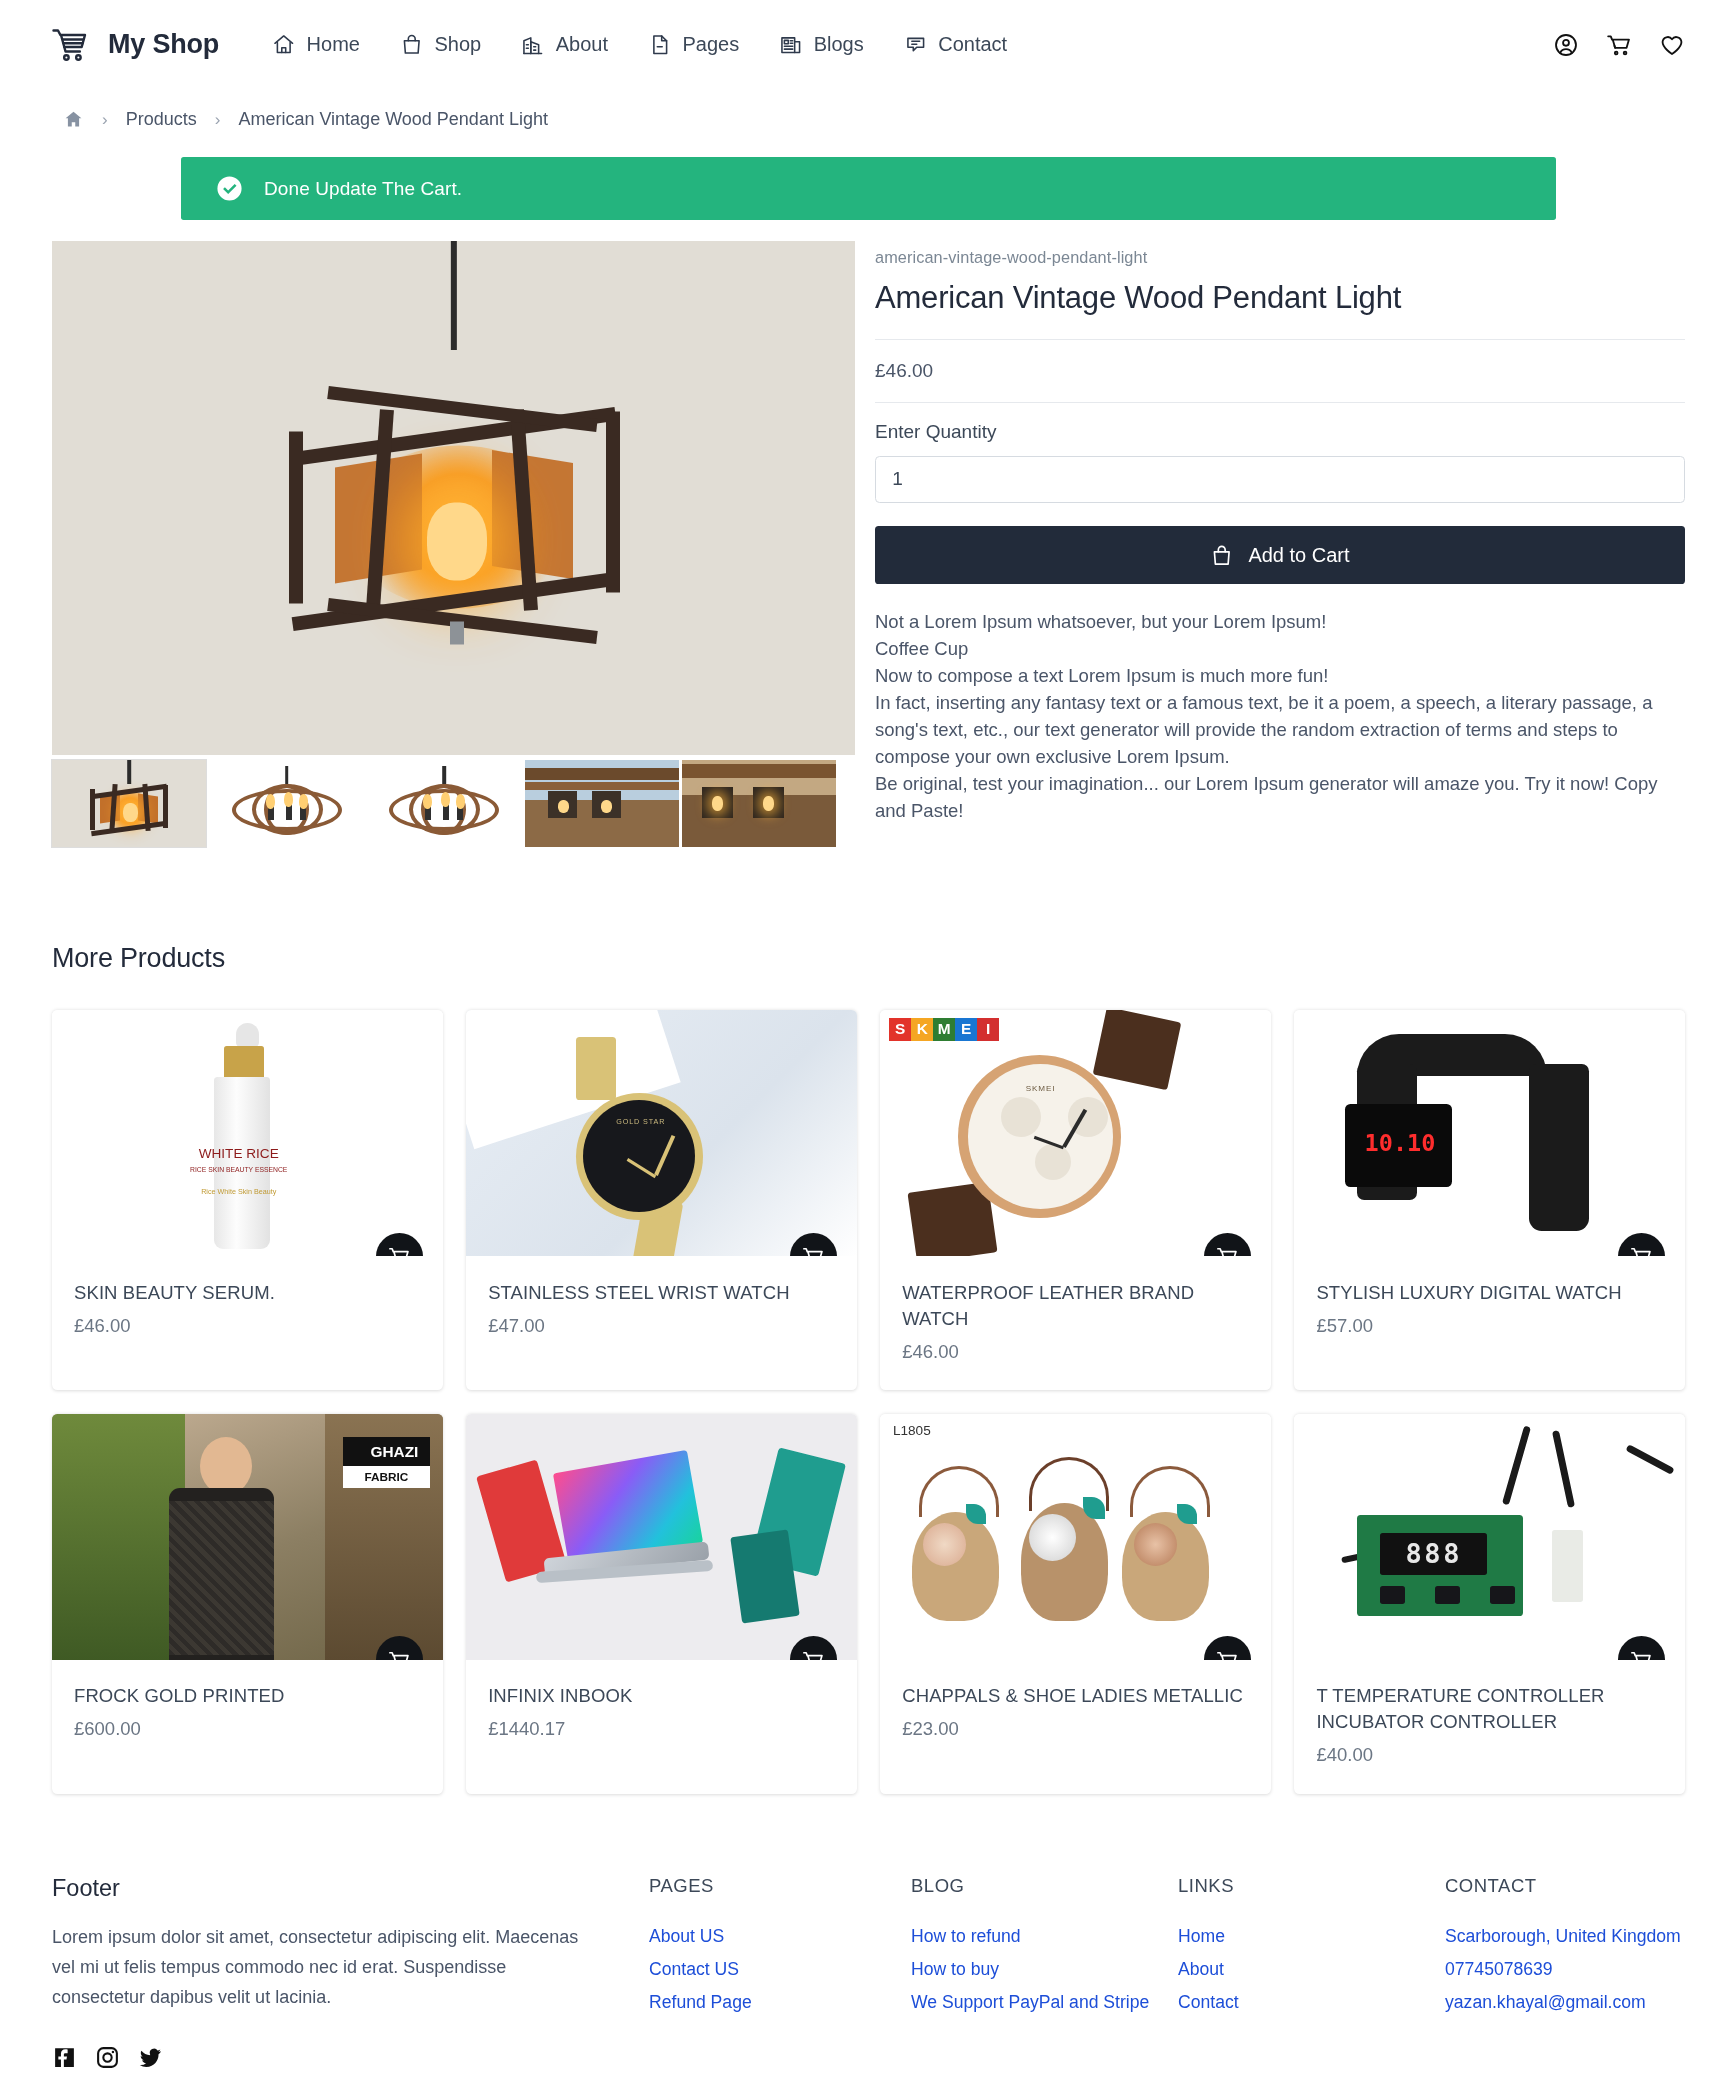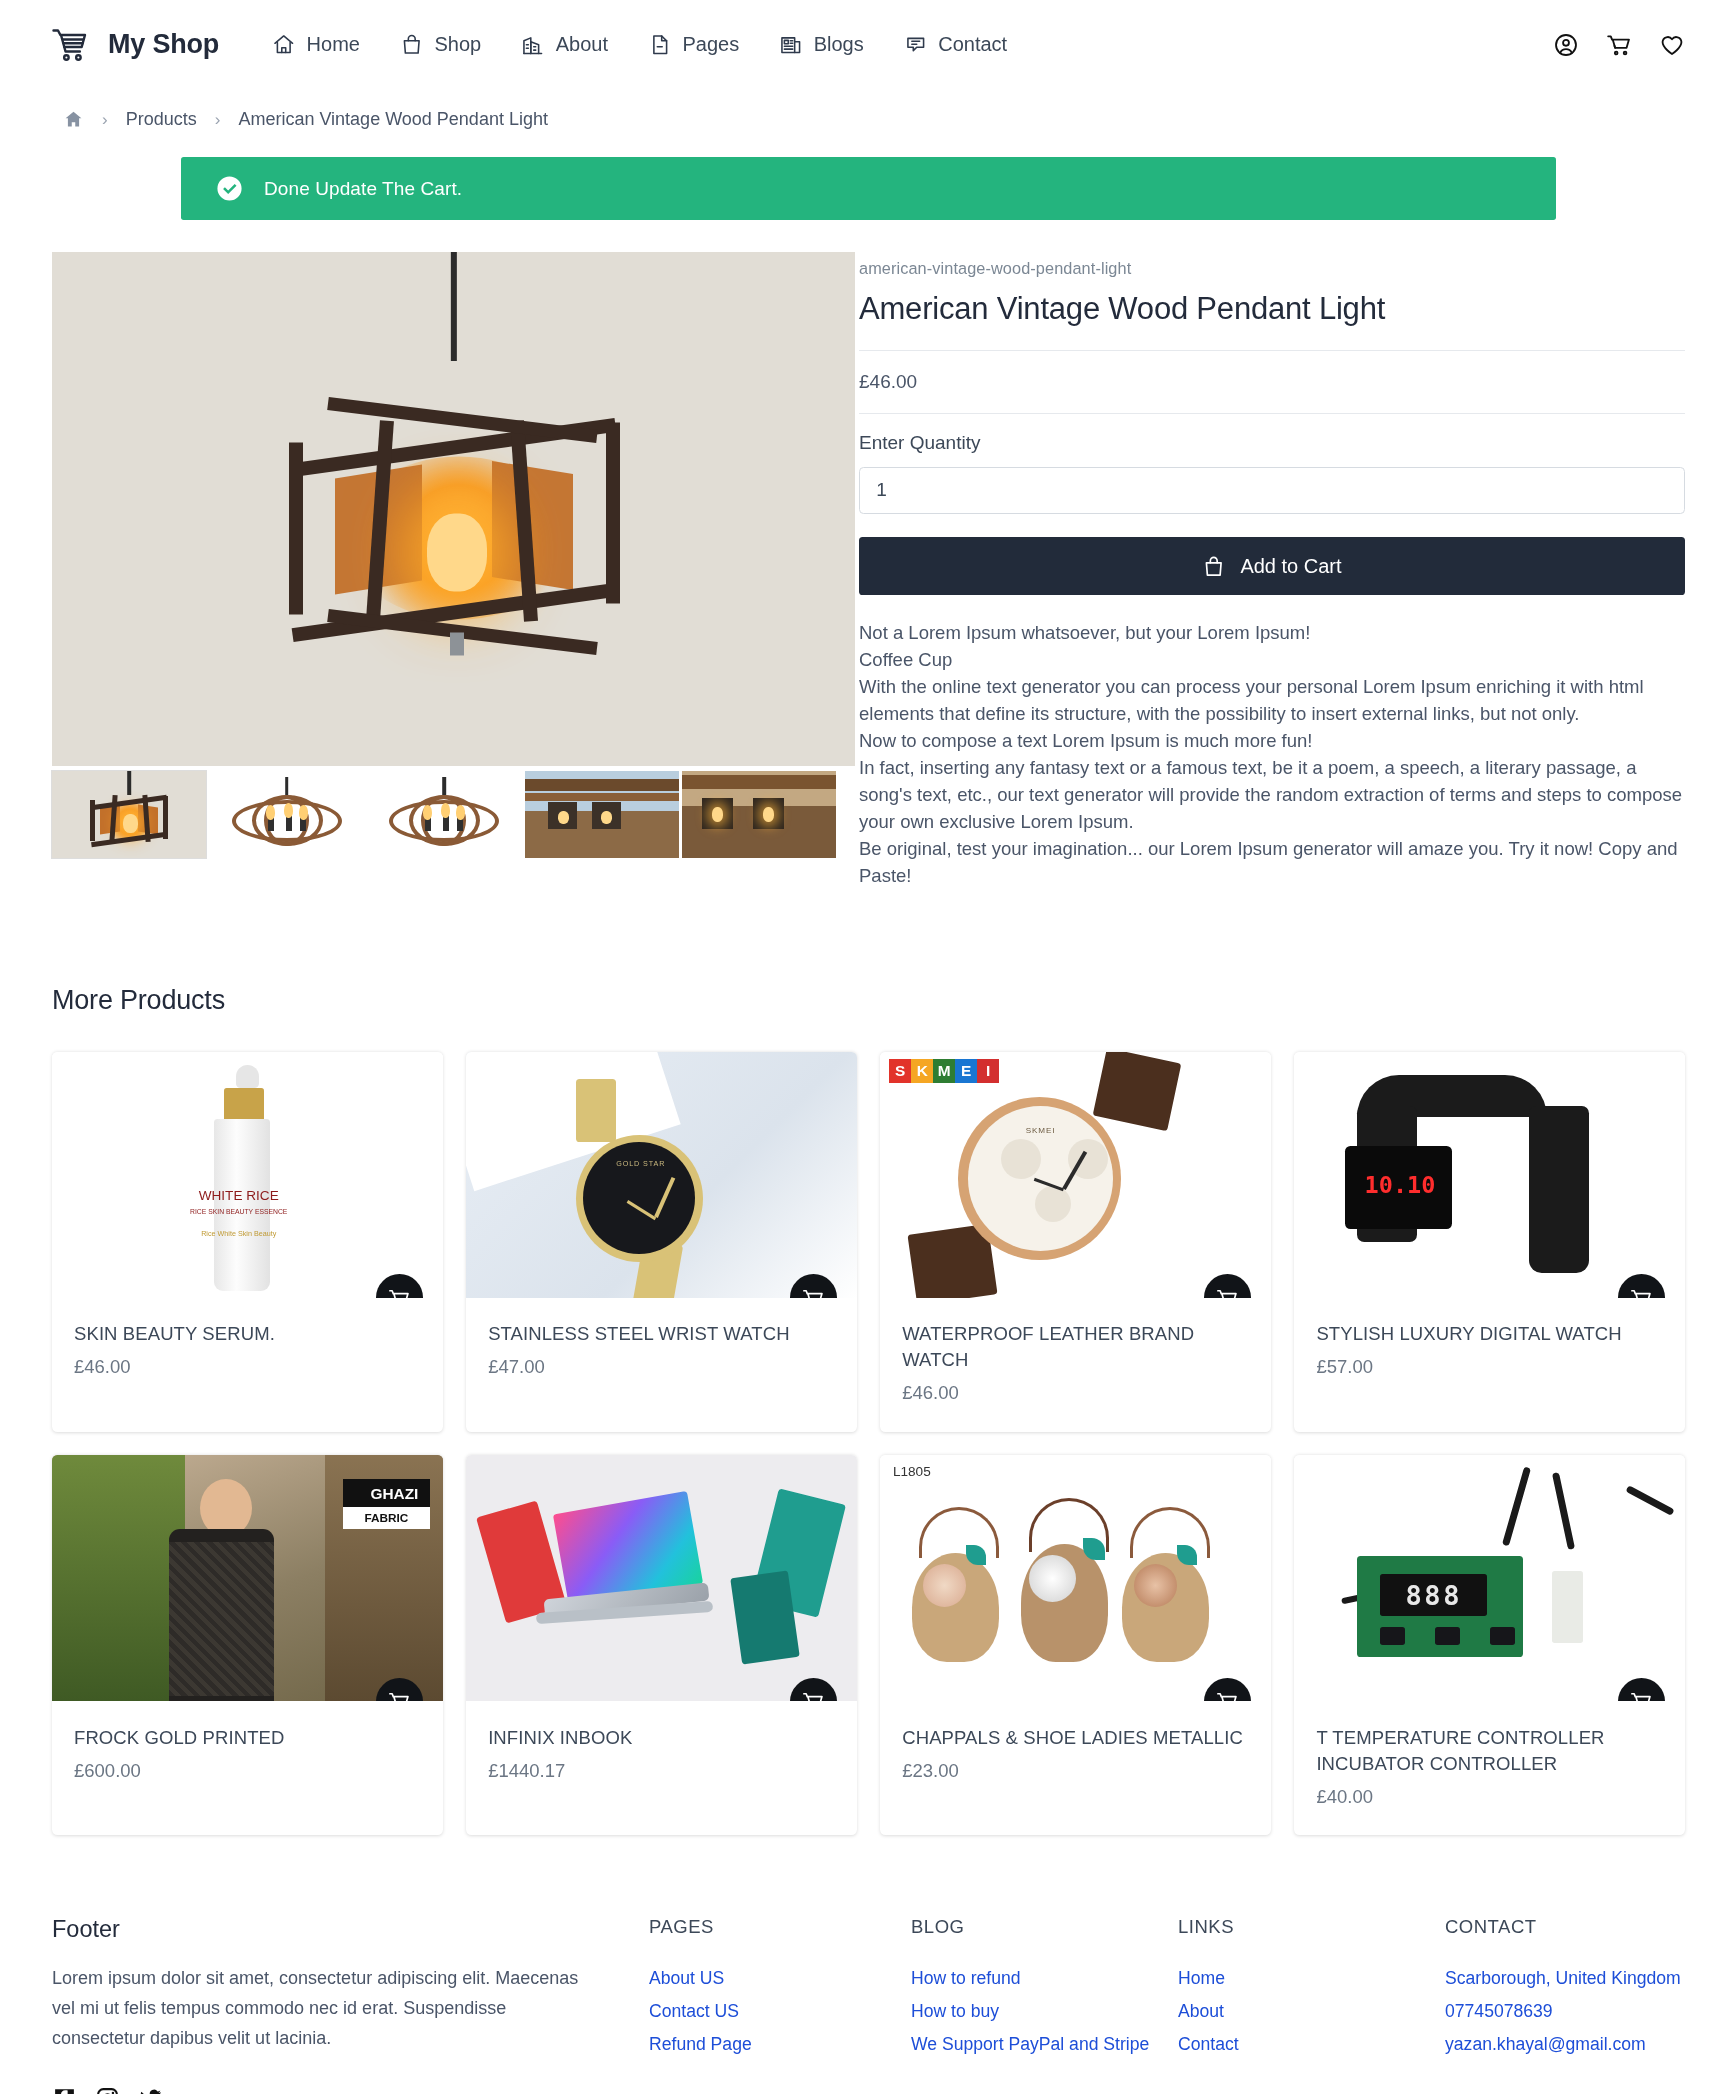--- a/index.html
+++ b/index.html
@@ -74,22 +74,22 @@
     padding-left: 34px;
     gap: 20px;
     border-radius: 2.7px;
   }
   .alert .check { width: 29px; height: 29px; flex: 0 0 29px; display:block; }
   .alert-text { font-size: 19px; font-weight: 400; letter-spacing: 0.1px; }
 
   
   .product {
     display: flex;
-    gap: 4px;
-    padding: 32px 52px 0 52px;
+    gap: 20px;
+    padding: 21px 52px 0 52px;
   }
   .gallery { width: 803px; flex: 0 0 803px; }
   .hero {
     width: 803px; height: 514px;
     background: #e0ddd6;
     position: relative;
     overflow: hidden;
   }
   .thumbs { display: flex; gap: 3.6px; margin-top: 5.4px; }
   .thumb {
@@ -557,21 +557,20 @@
             <path d="M4.5 8h15l-1 12.5h-13z"></path>
               <path d="M8.5 8V6a3.5 3.5 0 017 0v2"></path>
           </svg>
         </span>
         <span>Add to Cart</span>
       </button>
 
       <div class="desc">
         <p>Not a Lorem Ipsum whatsoever, but your Lorem Ipsum!</p>
         <p>Coffee Cup</p>
-        <p>With the online text generator you can process your personal Lorem Ipsum enriching it with html elements that define its structure, with the possibility to insert external links, but not only.</p>
         <p>Now to compose a text Lorem Ipsum is much more fun!</p>
         <p>In fact, inserting any fantasy text or a famous text, be it a poem, a speech, a literary passage, a song's text, etc., our text generator will provide the random extraction of terms and steps to compose your own exclusive Lorem Ipsum.</p>
         <p>Be original, test your imagination... our Lorem Ipsum generator will amaze you. Try it now! Copy and Paste!</p>
       </div>
     </div>
   </div>
 
   <div class="more-title">More Products</div>
 
   <div class="grid">

